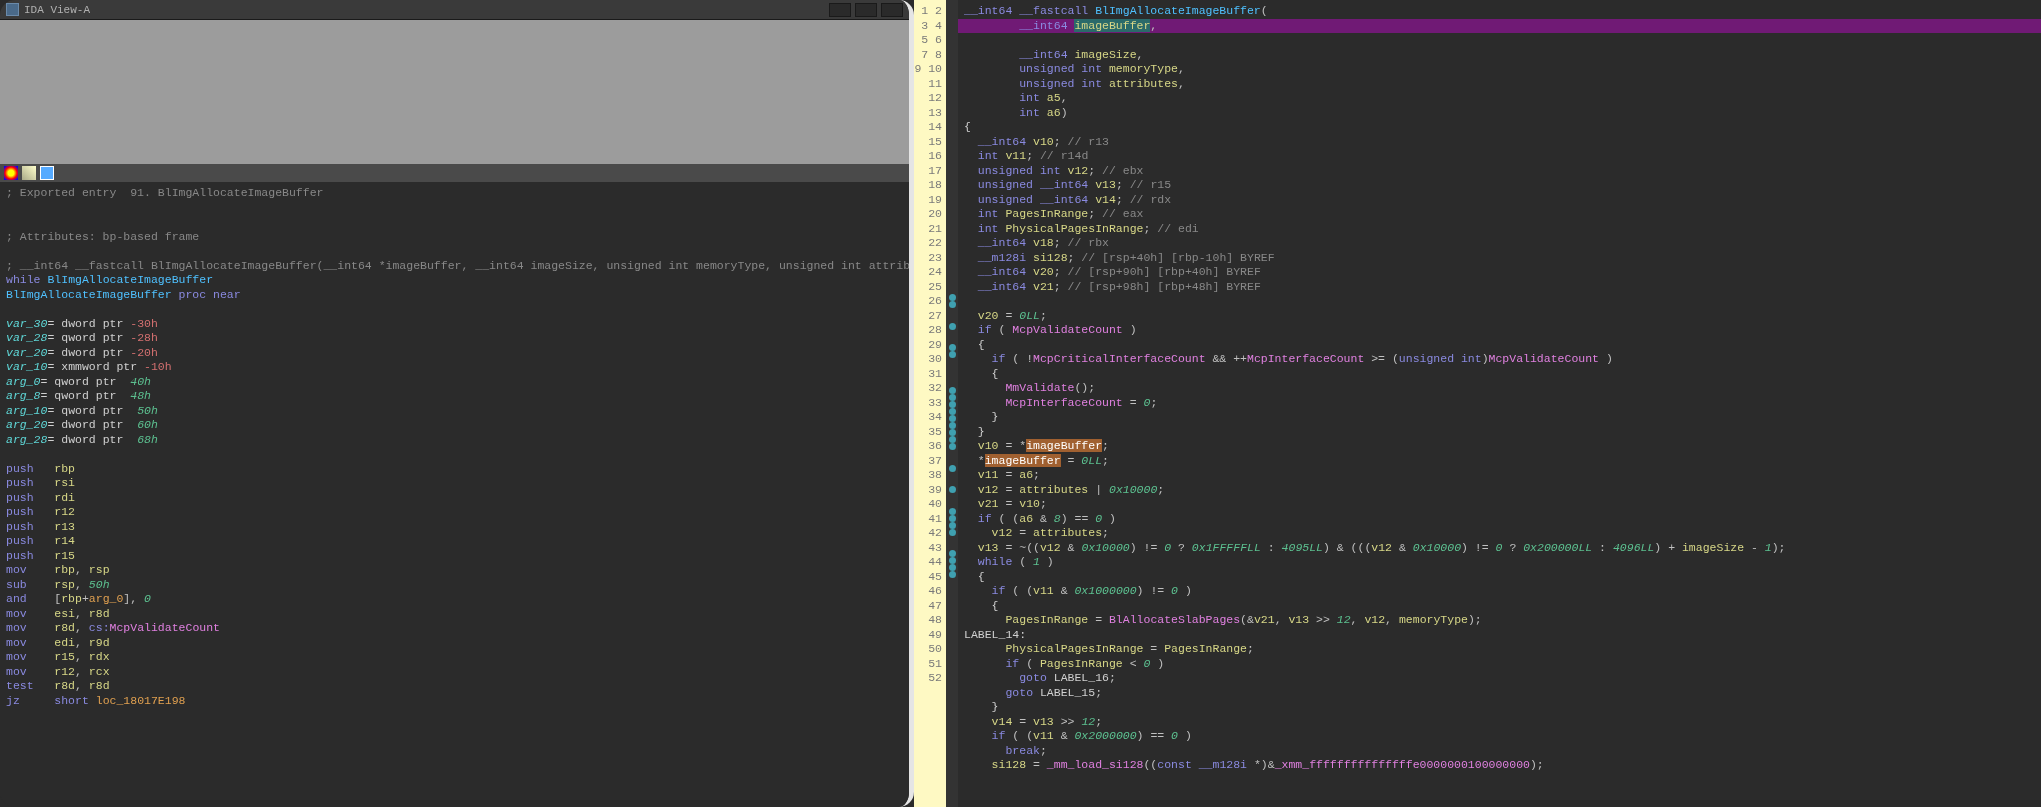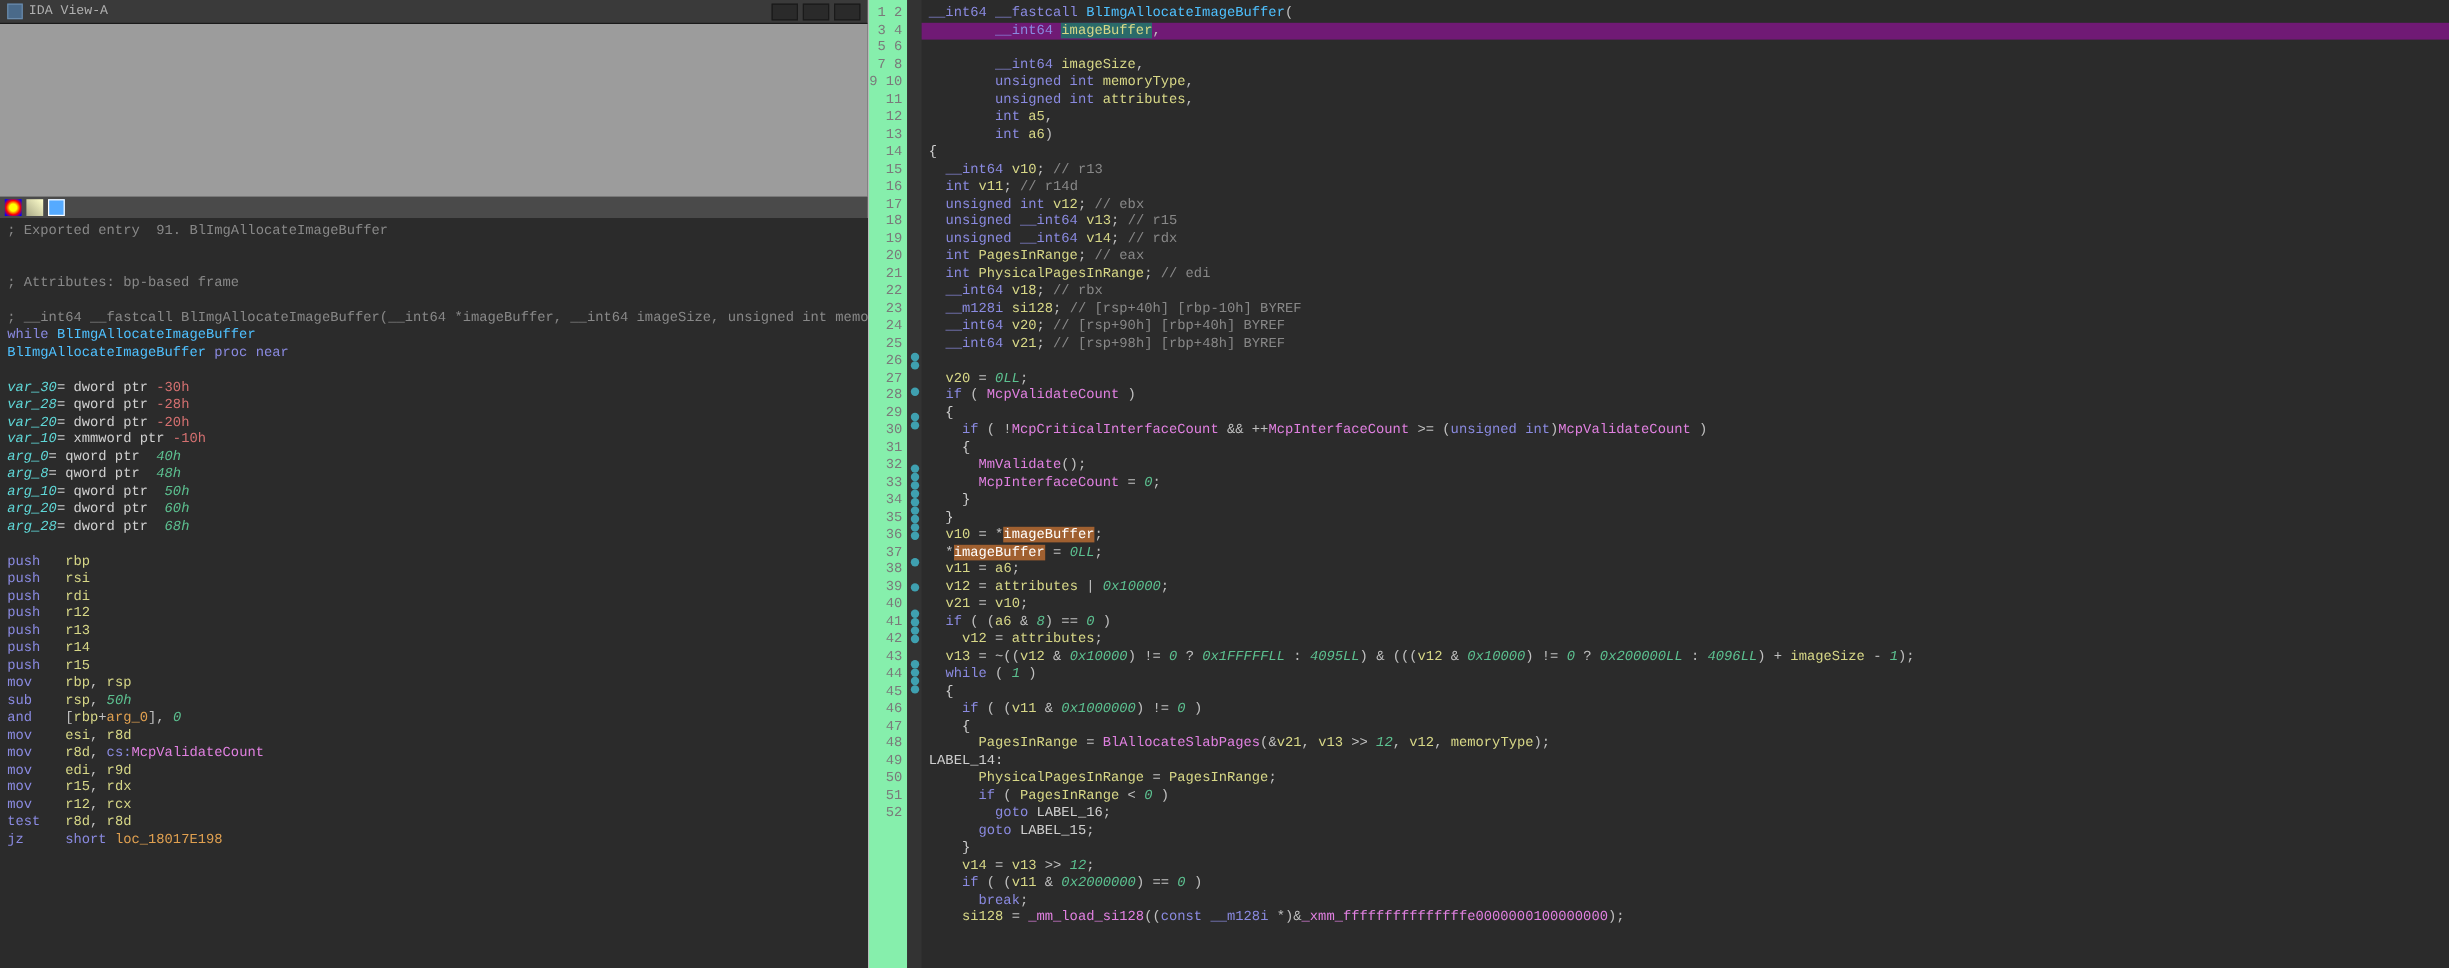--- a/index.html
+++ b/index.html
@@ -7,21 +7,21 @@
   font-family: Consolas, 'Courier New', monospace;
   font-size: 11.5px;
   background: #2b2b2b;
   color: #c0c0c0;
   overflow: hidden;
   width: 2041px;
   height: 807px;
 }
 .container { display: flex; width: 100%; height: 100%; }
 .pane { display: flex; flex-direction: column; overflow: hidden; }
-.pane-left { width: 724px; border-right: 1px solid #e5e5e5; }
+.pane-left { width: 914px; border-right: 5px solid #e5e5e5; border-radius: 15px; }
 .pane-right { flex: 1; }
 .titlebar {
   height: 20px;
   background: #3a3a3a;
   display: flex;
   align-items: center;
   padding: 0 6px;
   color: #b0b0b0;
   font-size: 11px;
   border-bottom: 1px solid #1a1a1a;
@@ -69,21 +69,21 @@
 .kw-white { color: #d0d0d0; }
 .decomp-body {
   display: flex;
   background: #2b2b2b;
   flex: 1;
   overflow: auto;
   line-height: 14.5px;
 }
 .gutter {
   width: 32px;
-  background: #86efac;
+  background: #fef9c3;
   text-align: right;
   color: #7a7a7a;
   padding: 4px 4px 4px 0;
 }
 .dots {
   width: 12px;
   background: #333333;
   padding: 4px 0;
 }
 .dot { width: 7px; height: 7px; border-radius: 50%; background: #3fa0b0; margin: 0 auto; display:block; }

